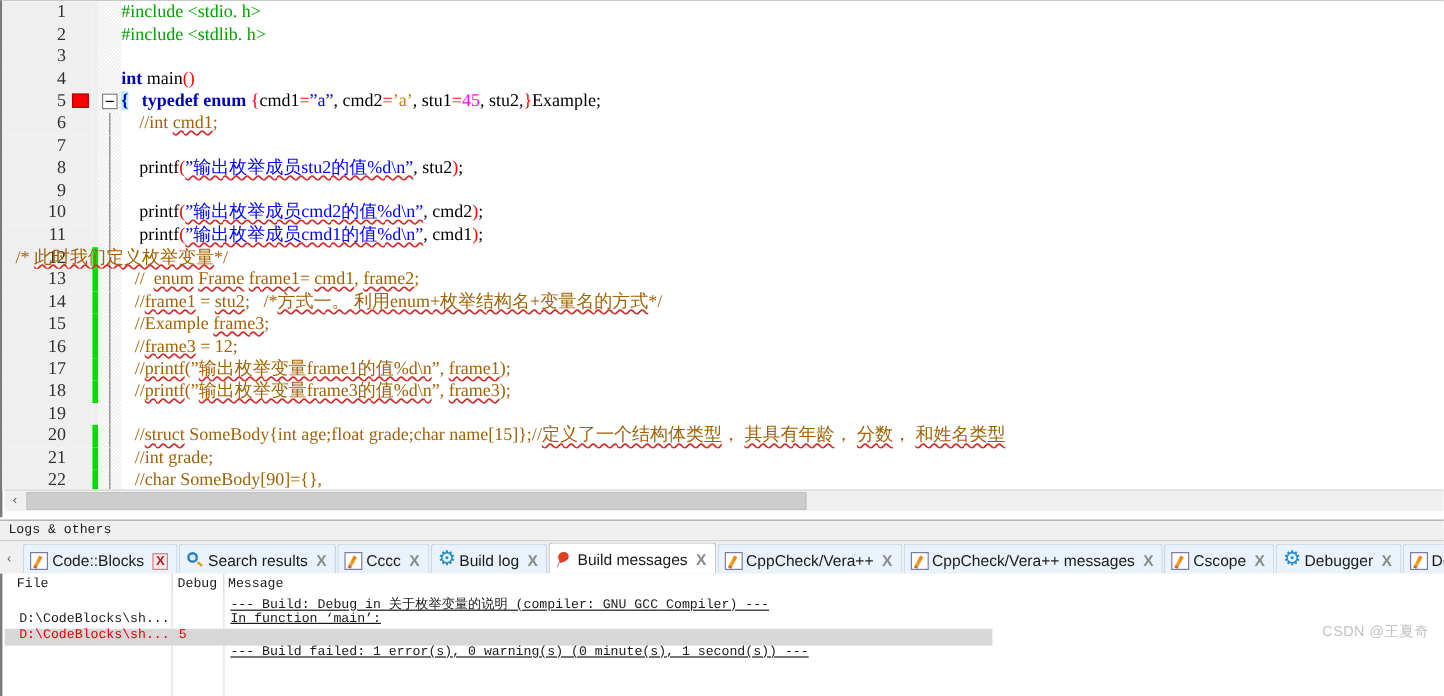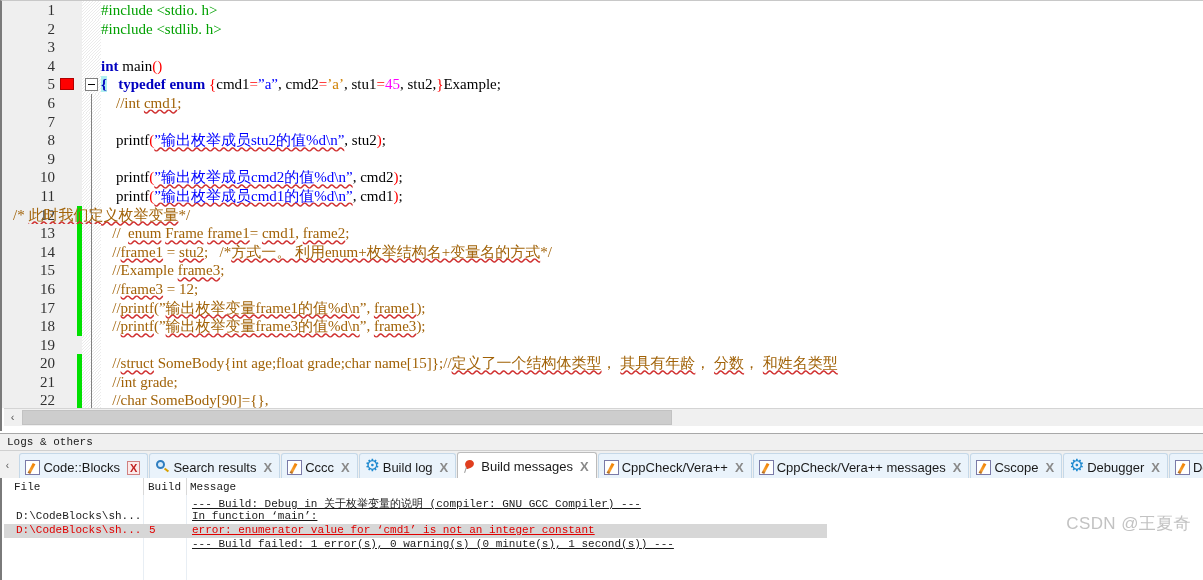--- a/index.html
+++ b/index.html
@@ -329,21 +329,21 @@
   .msg-cell-line { position: absolute; left: 145px; color: #1a1a1a; }
   .msg-cell-msg  { position: absolute; left: 188px; color: #1a1a1a; text-decoration: underline; }
   .msg-row.error .msg-cell-file,
   .msg-row.error .msg-cell-line,
   .msg-row.error .msg-cell-msg { color: #e00000; }
 
   
   #watermark {
     position: absolute;
     right: 12px; bottom: 6px;
-    font-size: 17px;
+    font-size: 12px;
     color: #c2c2c2;
     font-family: "Liberation Sans", sans-serif;
     letter-spacing: 0.4px;
   }
 </style>
 </head>
 <body>
 
 <div id="editor-panel">
   <div id="editor-area">
@@ -536,36 +536,35 @@
   <div id="tabbar">
     <div id="tabscroll-btn">‹</div>
   <div class="tab"><span class="ticon ic-pencil"></span><span class="tlabel">Code::Blocks</span><span class="tclose red">X</span></div><div class="tab"><span class="ticon ic-magnifier"></span><span class="tlabel">Search results</span><span class="tclose">X</span></div><div class="tab"><span class="ticon ic-pencil"></span><span class="tlabel">Cccc</span><span class="tclose">X</span></div><div class="tab"><span class="ticon ic-gear"></span><span class="tlabel">Build log</span><span class="tclose">X</span></div><div class="tab active"><span class="ticon ic-pin"></span><span class="tlabel">Build messages</span><span class="tclose">X</span></div><div class="tab"><span class="ticon ic-pencil"></span><span class="tlabel">CppCheck/Vera++</span><span class="tclose">X</span></div><div class="tab"><span class="ticon ic-pencil"></span><span class="tlabel">CppCheck/Vera++ messages</span><span class="tclose">X</span></div><div class="tab"><span class="ticon ic-pencil"></span><span class="tlabel">Cscope</span><span class="tclose">X</span></div><div class="tab"><span class="ticon ic-gear"></span><span class="tlabel">Debugger</span><span class="tclose">X</span></div><div class="tab"><span class="ticon ic-pencil"></span><span class="tlabel">Dox</span></div></div>
 
   <div id="msg-grid">
     <div class="vline hdr" style="left:141px;"></div>
     <div class="vline hdr" style="left:184px;"></div>
     <div class="vline" style="left:141px; top:17px;"></div>
     <div class="vline" style="left:184px; top:17px;"></div>
     <div class="msg-head" style="left:12px;">File</div>
-    <div class="msg-head" style="left:146px;">Build</div>
+    <div class="msg-head" style="left:146px;">Debug</div>
     <div class="msg-head" style="left:188px;">Message</div>
   <div class="msg-row" style="top: 18px;">
         <div class="msg-cell-file"></div>
         <div class="msg-cell-line"></div>
         <div class="msg-cell-msg">--- Build: Debug in 关于枚举变量的说明 (compiler: GNU GCC Compiler) ---</div>
       </div>
       <div class="msg-row" style="top: 32px;">
         <div class="msg-cell-file">D:\CodeBlocks\sh...</div>
         <div class="msg-cell-line"></div>
         <div class="msg-cell-msg">In function ‘main’:</div>
       </div>
       <div class="msg-row error selected" style="top: 46px;">
         <div class="msg-cell-file">D:\CodeBlocks\sh...</div>
         <div class="msg-cell-line">5</div>
-        <div class="msg-cell-msg">error: enumerator value for ‘cmd1’ is not an integer constant</div>
       </div>
       <div class="msg-row" style="top: 60px;">
         <div class="msg-cell-file"></div>
         <div class="msg-cell-line"></div>
         <div class="msg-cell-msg">--- Build failed: 1 error(s), 0 warning(s) (0 minute(s), 1 second(s)) ---</div>
       </div>
     </div>
 
   <div id="watermark">CSDN @王夏奇</div>
 </div>

